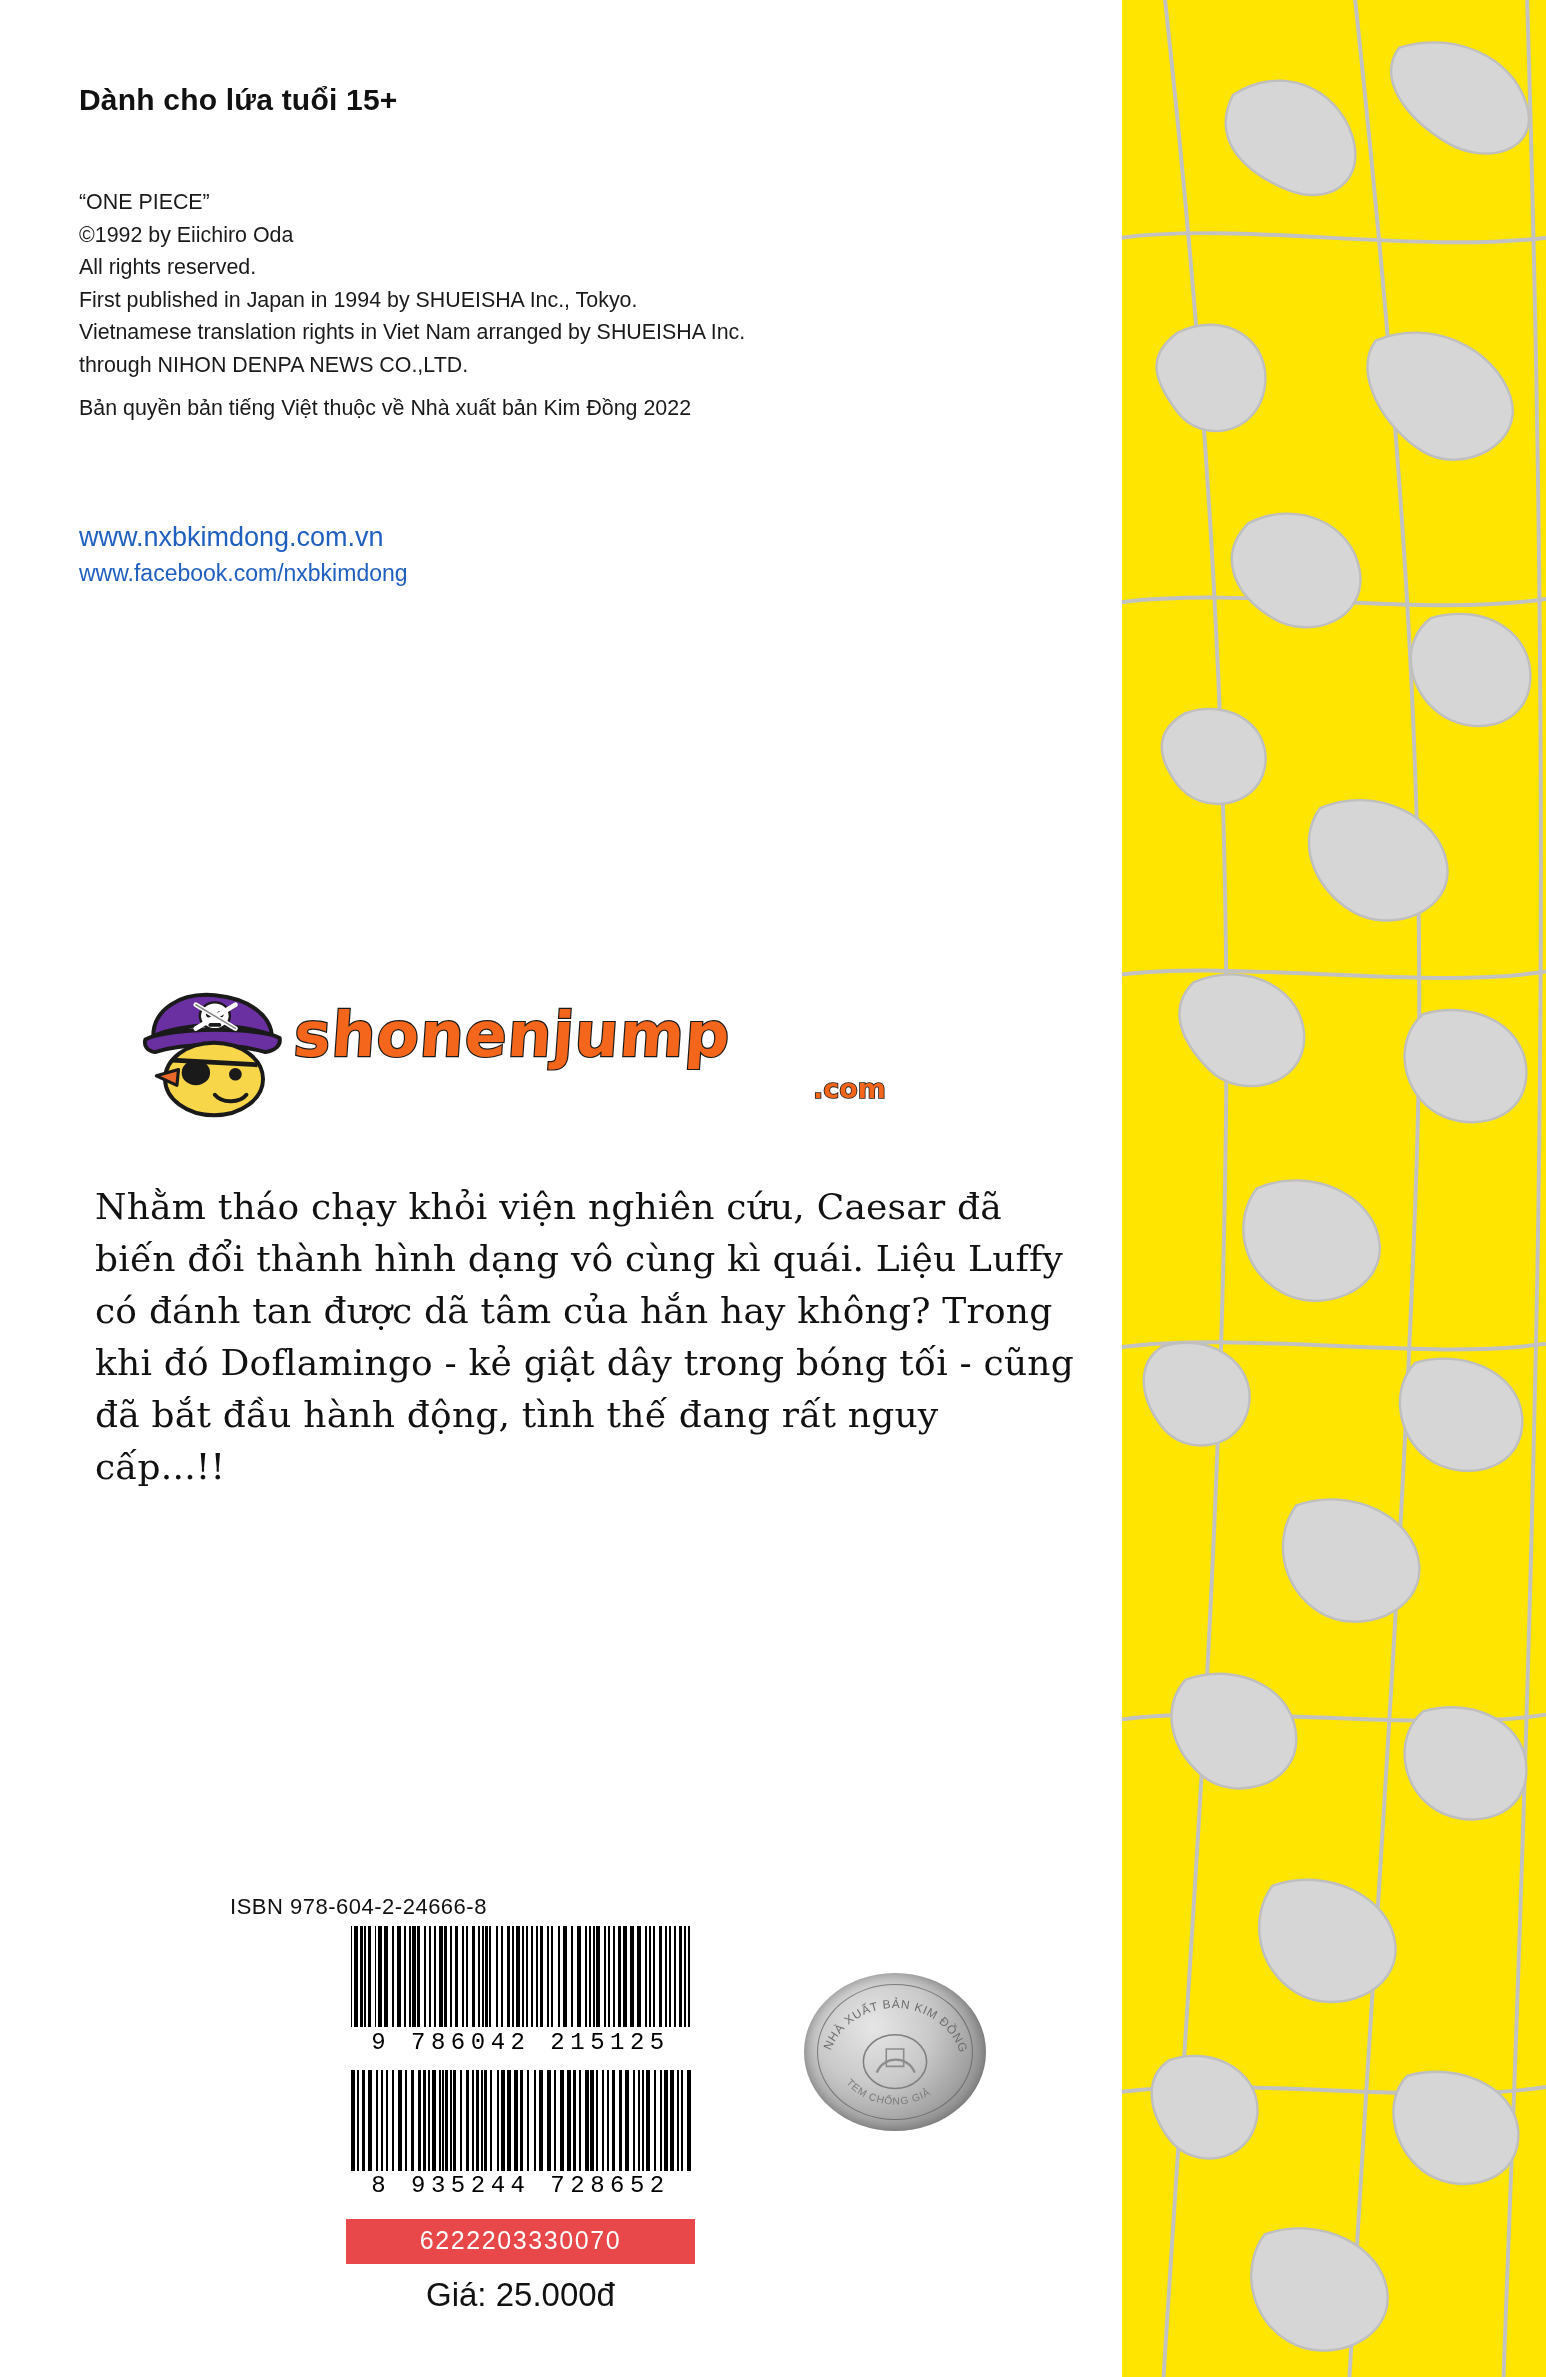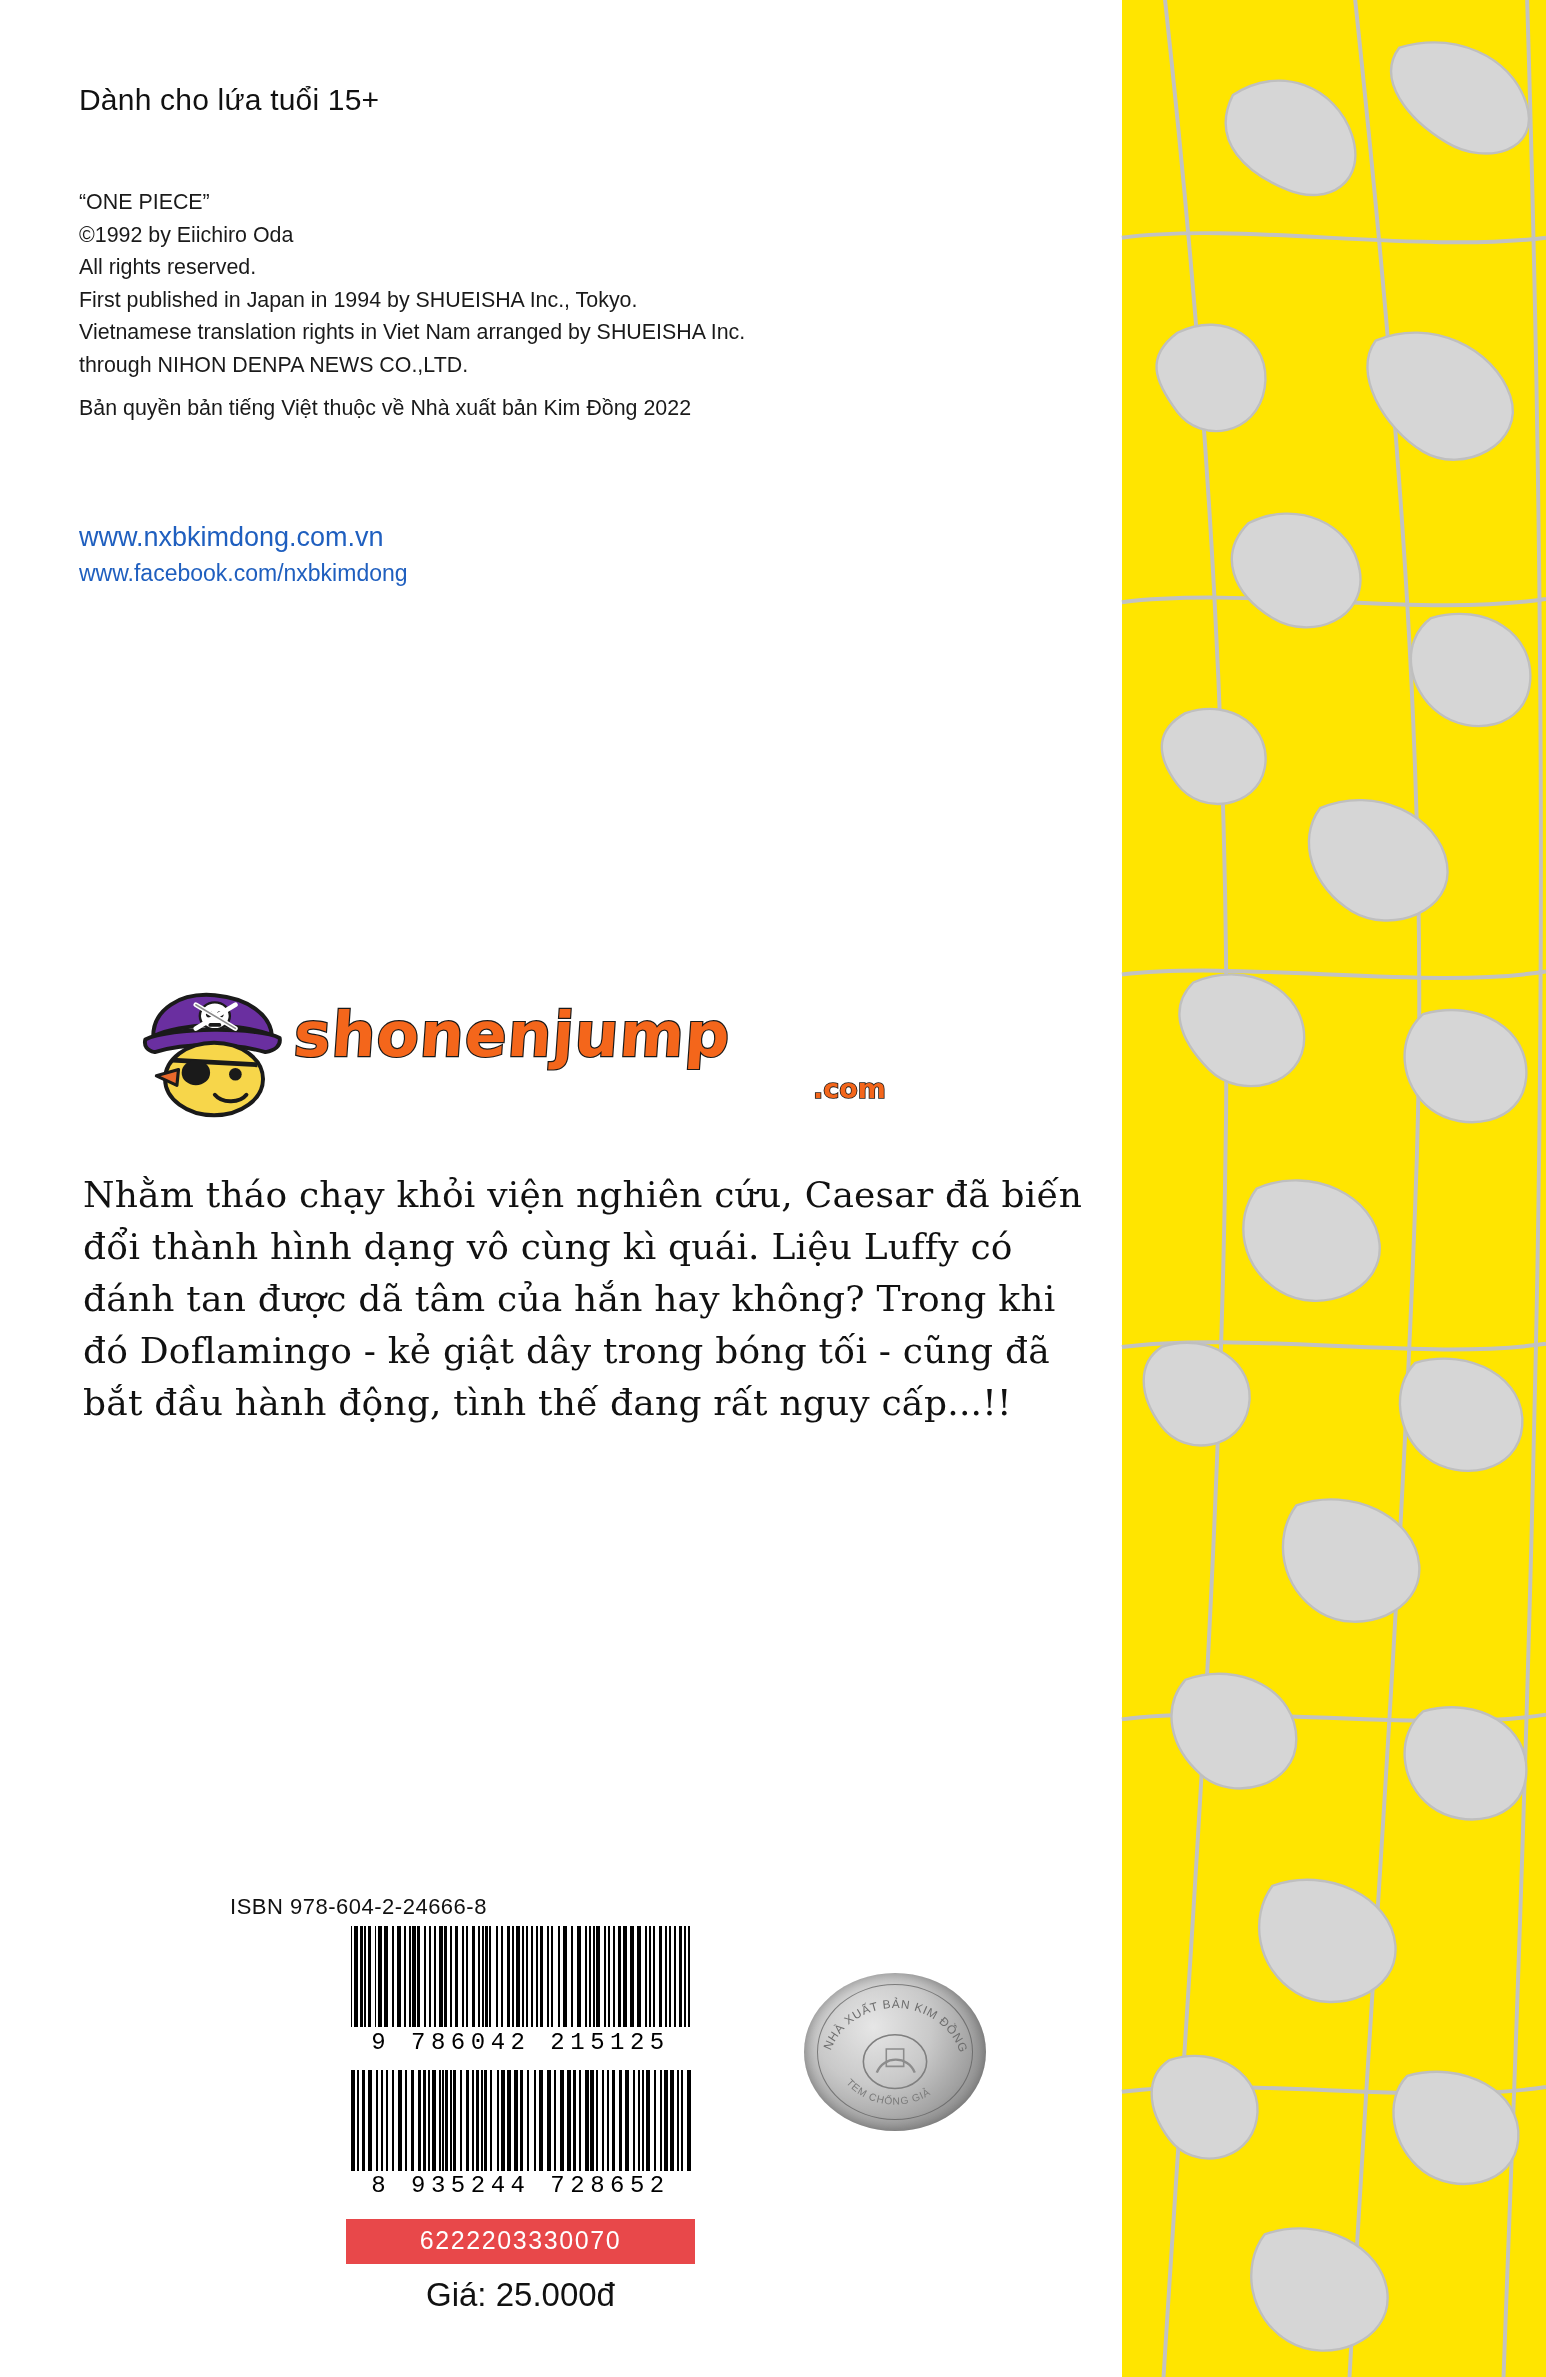--- a/index.html
+++ b/index.html
@@ -49,21 +49,21 @@
     left: 0;
     width: 1109px;
     height: 2377px;
   }
 
   .age-line {
     position: absolute;
     left: 79px;
     top: 83px;
     font-size: 30px;
-    font-weight: normal;
+    font-weight: bold;
     letter-spacing: 0.2px;
     color: #111;
   }
 
   .copyright-block {
     position: absolute;
     left: 79px;
     top: 186px;
     width: 935px;
     font-size: 21.4px;
@@ -127,21 +127,21 @@
     position: absolute;
     left: 83px;
     top: 1169px;
     width: 1006px;
     font-family: "DejaVu Serif", serif;
     font-size: 36px;
     line-height: 52px;
     color: #111;
     letter-spacing: 0.2px;
   }
-  .blurb p { margin: 0; }
+  .blurb p { margin: 12px; }
 
   
   .isbn-label {
     position: absolute;
     left: 0;
     top: 1894px;
     width: 697px;
     text-align: center;
     font-size: 22px;
     color: #111;

